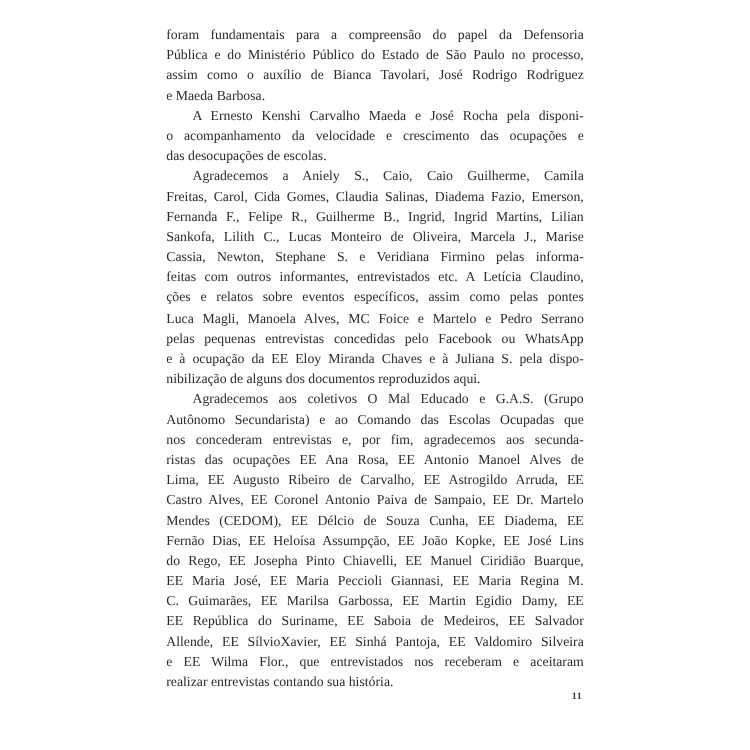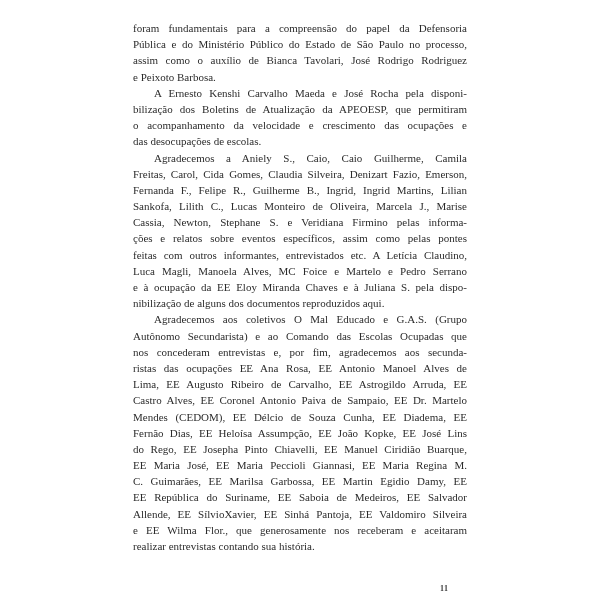--- a/index.html
+++ b/index.html
@@ -42,71 +42,71 @@
   .line.last {
     text-align-last: left;
     -moz-text-align-last: left;
   }
   .paragraph.indent .line:first-child {
     text-indent: 21px;
     font-family: Liberation Serif, serif;
   }
   .folio {
     position: absolute;
-    top: 584px;
+    top: 552px;
     left: 440px;
     width: 26px;
-    text-align: left;
+    text-align: right;
     font-size: 8px;
     font-weight: bold;
     color: #3a3a3a;
     letter-spacing: 0.5px;
   }
 </style>
 </head>
 <body>
 
 <div class="page">
   <div class="text-block">
       <div class="paragraph">
         <div class="line">foram fundamentais para a compreensão do papel da Defensoria</div>
         <div class="line">Pública e do Ministério Público do Estado de São Paulo no processo,</div>
         <div class="line">assim como o auxílio de Bianca Tavolari, José Rodrigo Rodriguez</div>
-        <div class="line last">e Peixoto Barbosa.</div>
+        <div class="line last">e Maeda Barbosa.</div>
       </div>
       <div class="paragraph indent">
         <div class="line">A Ernesto Kenshi Carvalho Maeda e José Rocha pela disponi-</div>
-        <div class="line">bilização dos Boletins de Atualização da APEOESP, que permitiram</div>
         <div class="line">o acompanhamento da velocidade e crescimento das ocupações e</div>
         <div class="line last">das desocupações de escolas.</div>
       </div>
       <div class="paragraph indent">
         <div class="line">Agradecemos a Aniely S., Caio, Caio Guilherme, Camila</div>
-        <div class="line">Freitas, Carol, Cida Gomes, Claudia Silveira, Denizart Fazio, Emerson,</div>
+        <div class="line">Freitas, Carol, Cida Gomes, Claudia Salinas, Diadema Fazio, Emerson,</div>
         <div class="line">Fernanda F., Felipe R., Guilherme B., Ingrid, Ingrid Martins, Lilian</div>
         <div class="line">Sankofa, Lilith C., Lucas Monteiro de Oliveira, Marcela J., Marise</div>
         <div class="line">Cassia, Newton, Stephane S. e Veridiana Firmino pelas informa-</div>
+        <div class="line">feitas com outros informantes, entrevistados etc. A Letícia Claudino,</div>
         <div class="line">ções e relatos sobre eventos específicos, assim como pelas pontes</div>
-        <div class="line">feitas com outros informantes, entrevistados etc. A Letícia Claudino,</div>
         <div class="line">Luca Magli, Manoela Alves, MC Foice e Martelo e Pedro Serrano</div>
+        <div class="line">pelas pequenas entrevistas concedidas pelo Facebook ou WhatsApp</div>
         <div class="line">e à ocupação da EE Eloy Miranda Chaves e à Juliana S. pela dispo-</div>
         <div class="line last">nibilização de alguns dos documentos reproduzidos aqui.</div>
       </div>
       <div class="paragraph indent">
         <div class="line">Agradecemos aos coletivos O Mal Educado e G.A.S. (Grupo</div>
         <div class="line">Autônomo Secundarista) e ao Comando das Escolas Ocupadas que</div>
         <div class="line">nos concederam entrevistas e, por fim, agradecemos aos secunda-</div>
         <div class="line">ristas das ocupações EE Ana Rosa, EE Antonio Manoel Alves de</div>
         <div class="line">Lima, EE Augusto Ribeiro de Carvalho, EE Astrogildo Arruda, EE</div>
         <div class="line">Castro Alves, EE Coronel Antonio Paiva de Sampaio, EE Dr. Martelo</div>
         <div class="line">Mendes (CEDOM), EE Délcio de Souza Cunha, EE Diadema, EE</div>
         <div class="line">Fernão Dias, EE Heloísa Assumpção, EE João Kopke, EE José Lins</div>
         <div class="line">do Rego, EE Josepha Pinto Chiavelli, EE Manuel Ciridião Buarque,</div>
         <div class="line">EE Maria José, EE Maria Peccioli Giannasi, EE Maria Regina M.</div>
         <div class="line">C. Guimarães, EE Marilsa Garbossa, EE Martin Egidio Damy, EE</div>
         <div class="line">EE República do Suriname, EE Saboia de Medeiros, EE Salvador</div>
         <div class="line">Allende, EE SílvioXavier, EE Sinhá Pantoja, EE Valdomiro Silveira</div>
-        <div class="line">e EE Wilma Flor., que generosamente nos receberam e aceitaram</div>
+        <div class="line">e EE Wilma Flor., que entrevistados nos receberam e aceitaram</div>
         <div class="line last">realizar entrevistas contando sua história.</div>
       </div>
     </div>
   <div class="folio">11</div>
 </div>
 
 </body></html>

